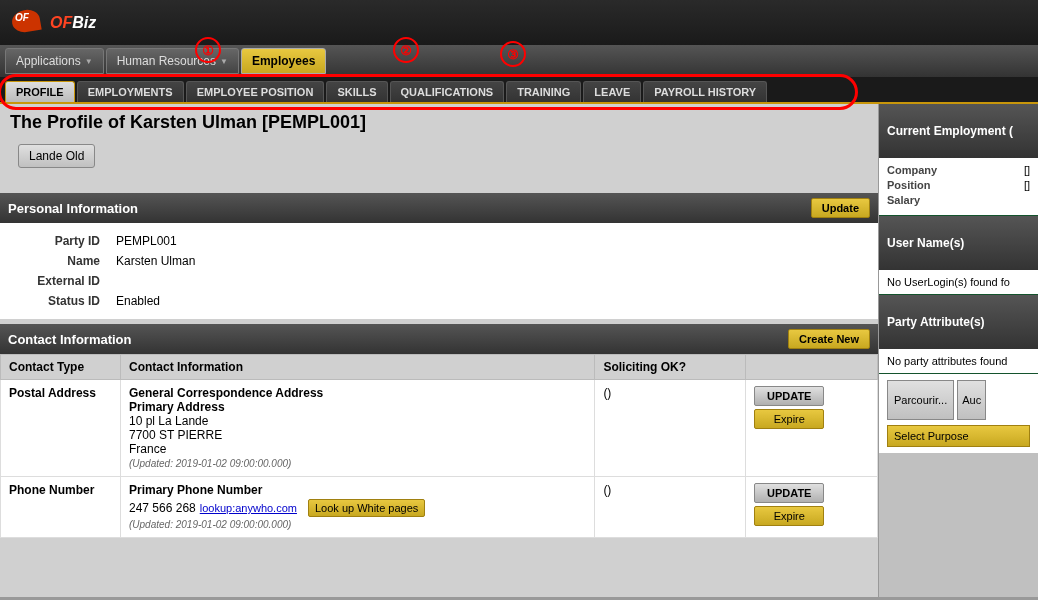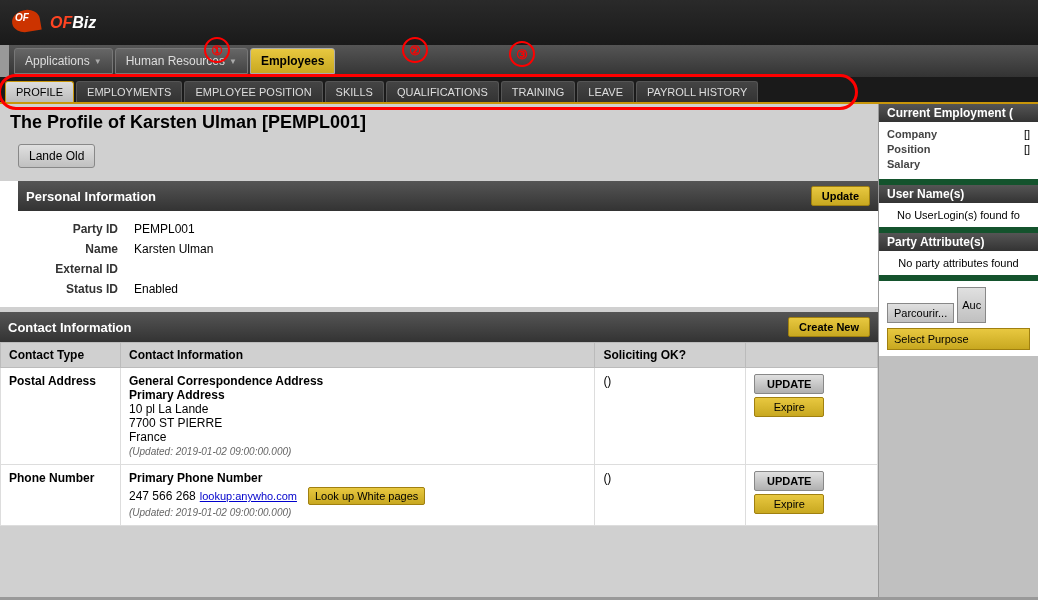--- a/index.html
+++ b/index.html
@@ -57,21 +57,21 @@
     #subtabs {
       background: #1a1a1a;
       padding: 4px 5px 0 5px;
       display: flex;
       gap: 2px;
       border-bottom: 2px solid #c8960a;
     }
     .subtab {
       padding: 4px 10px;
       font-size: 11px;
-      font-weight: normal;
+      font-weight: bold;
       color: #ddd;
       cursor: pointer;
       border: 1px solid #555;
       border-bottom: none;
       background: linear-gradient(to bottom, #444, #333);
       border-radius: 3px 3px 0 0;
     }
     .subtab.active {
       background: linear-gradient(to bottom, #ddd, #bbb);
       color: #000;
@@ -132,22 +132,21 @@
       font-size: 11px;
       padding: 3px 10px;
       border: 1px solid #a08010;
       cursor: pointer;
       border-radius: 2px;
     }
 
     
     .info-section {
       background: white;
-      margin: 4px 0 5px 0;
-      padding-left: 18px;
+      margin: 16px 0 5px 0;
     }
     .info-table {
       width: 100%;
       border-collapse: collapse;
       padding: 8px;
     }
     .info-table td {
       padding: 3px 8px;
       vertical-align: top;
     }
@@ -236,30 +235,29 @@
     
     #right-panel {
       width: 160px;
       background: #c0c0c0;
       border-left: 1px solid #999;
       overflow-y: auto;
     }
     .right-section-header {
       background: linear-gradient(to bottom, #555, #333);
       color: white;
-      padding: 2px 8px;
+      padding: 20px 8px;
       font-size: 12px;
       font-weight: bold;
     }
     .right-section-content {
       background: white;
       padding: 6px 8px;
       font-size: 11px;
-      border-bottom: 6px solid #14532d;
-      text-align: center;
+      border-bottom: 1px solid #14532d;
     }
     .right-info-row {
       display: flex;
       justify-content: space-between;
       margin-bottom: 3px;
     }
     .right-label {
       font-weight: bold;
       color: #444;
     }
@@ -269,24 +267,23 @@
       padding: 6px 8px;
     }
     .attach-input-row {
       display: flex;
       gap: 3px;
       margin-bottom: 5px;
     }
     .browse-btn {
       background: linear-gradient(to bottom, #e0e0e0, #c0c0c0);
       border: 1px solid #888;
-      padding: 3px 6px;
-      font-size: 11px;
-      cursor: pointer;
-      margin-top: 16px;
+      padding: 13px 6px;
+      font-size: 11px;
+      cursor: pointer;
     }
     .auc-btn {
       background: linear-gradient(to bottom, #e0e0e0, #c0c0c0);
       border: 1px solid #888;
       padding: 3px 4px;
       font-size: 11px;
       cursor: pointer;
     }
     .select-purpose {
       background: linear-gradient(to bottom, #e8c840, #c8a820);
@@ -324,21 +321,21 @@
     <div style="width:36px;height:30px;margin-right:4px;position:relative;">
       <div style="width:28px;height:22px;background:#cc3300;border-radius:50% 50% 0 50%;transform:rotate(-10deg);position:absolute;top:2px;left:2px;"></div>
       <div style="position:absolute;top:4px;left:5px;color:white;font-size:10px;font-weight:bold;font-style:italic;">OF</div>
     </div>
     <span style="color:white;font-size:16px;font-weight:bold;font-style:italic;">
       <span style="color:#ff4422;">OF</span><span style="color:white;">Biz</span>
     </span>
   </div>
 </div>
 
-<div class="navbar-container" style="position:relative;margin-left:9px;">
+<div class="navbar-container" style="position:relative;">
   <div id="navbar">
     <div class="nav-item">
       <span>Applications</span>
       <span class="nav-dropdown-arrow">▼</span>
     </div>
     <div class="nav-item">
       <span>Human Resources</span>
       <span class="nav-dropdown-arrow">▼</span>
     </div>
     <div class="nav-item active">

